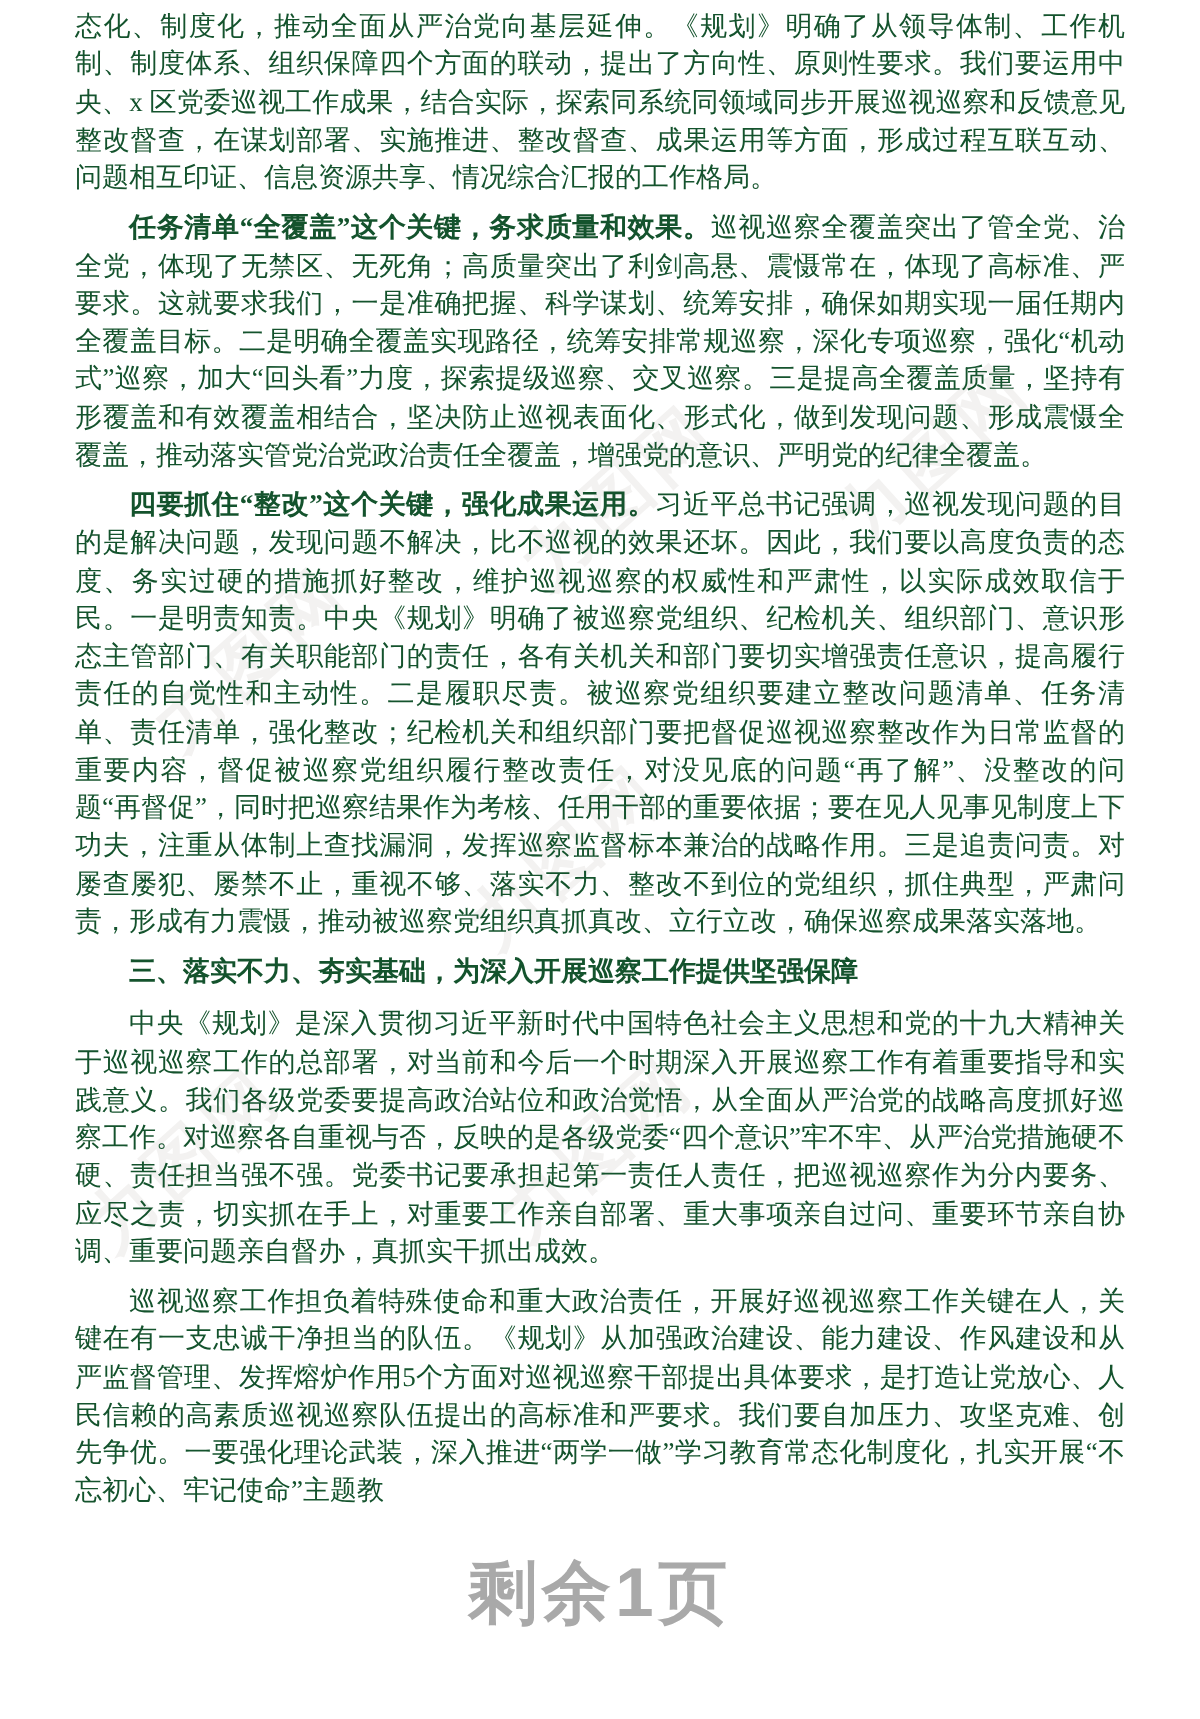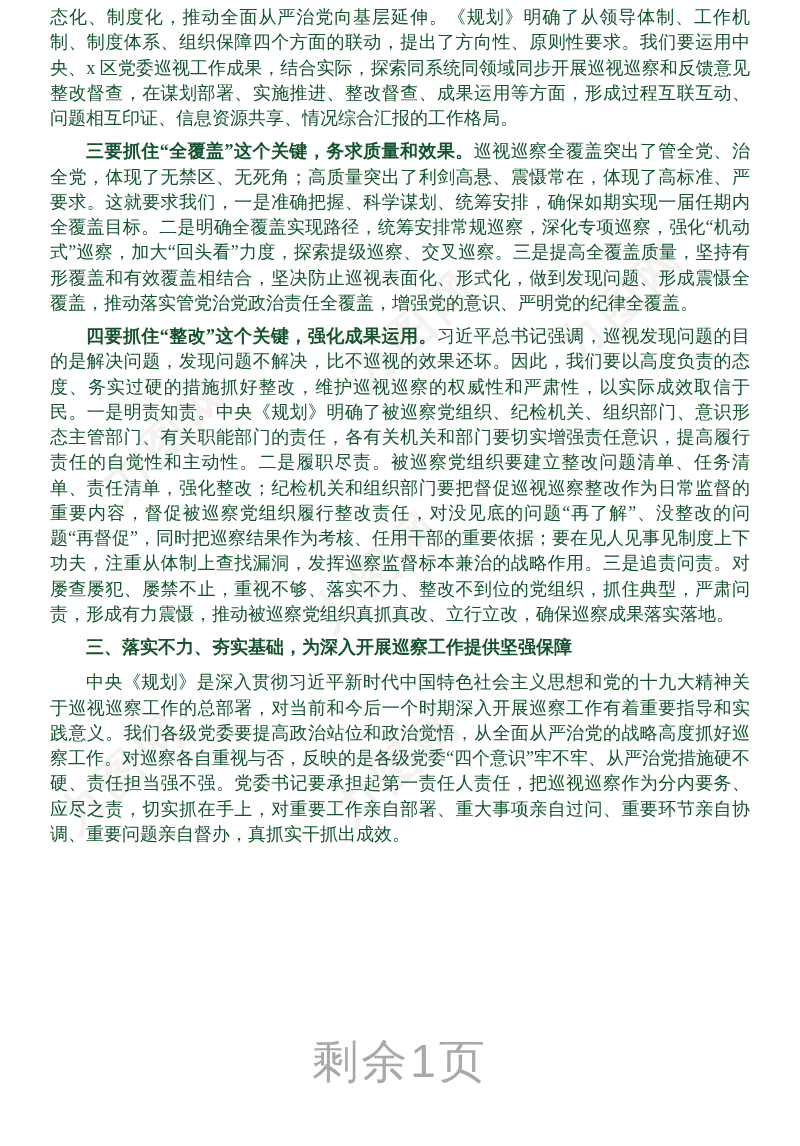--- a/index.html
+++ b/index.html
@@ -48,21 +48,21 @@
   .banner {
     position: absolute;
     top: 1034px;
     left: 0;
     width: 100%;
     display: flex;
     justify-content: center;
     gap: 58px;
     color: #a9a9a9;
     font-family: "Liberation Sans", sans-serif;
-    font-weight: normal;
+    font-weight: bold;
     font-size: 46px;
     letter-spacing: 3px;
     line-height: 1.2;
   }
 </style>
 </head>
 <body>
 
 <div class="page">
 
@@ -76,28 +76,29 @@
     </div>
 
   <div class="content">
 
     <div class="clip-line">
       <span class="clip-inner">态化、制度化，推动全面从严治党向基层延伸。《规划》明确了从领导体制、工作机制、制度体系、组织保障四个方面的联动，提出了方向性、原则性要求。我们要运用中央、x 区党委巡视工作成果，结合实际，探索同系统同领域同步开展巡视巡察和反馈意见整改督查，在谋划部署、实施推进、整改督查、成果运用等方面，形成过程互联互动、问题相互印证、信息资源共享、情况综合汇报的工作格局。</span>
     </div>
 
     <p><span>态化、制度化，推动全面从严治党向基层延伸。《规划》明确了从领导体制、工作机制、制度体系、组织保障四个方面的联动，提出了方向性、原则性要求。我们要运用中央、x 区党委巡视工作成果，结合实际，探索同系统同领域同步开展巡视巡察和反馈意见整改督查，在谋划部署、实施推进、整改督查、成果运用等方面，形成过程互联互动、问题相互印证、信息资源共享、情况综合汇报的工作格局。</span></p>
 
-    <p class="indent"><span class="lead">三要抓住“全覆盖”这个关键，务求质量和效果。</span><span>巡视巡察全覆盖突出了管全党、治全党，体现了无禁区、无死角；高质量突出了利剑高悬、震慑常在，体现了高标准、严要求。这就要求我们，一是准确把握、科学谋划、统筹安排，确保如期实现一届任期内全覆盖目标。二是明确全覆盖实现路径，统筹安排常规巡察，深化专项巡察，强化“机动式”巡察，加大“回头看”力度，探索提级巡察、交叉巡察。三是提高全覆盖质量，坚持有形覆盖和有效覆盖相结合，坚决防止巡视表面化、形式化，做到发现问题、形成震慑全覆盖，推动落实管党治党政治责任全覆盖，增强党的意识、严明党的纪律全覆盖。</span></p>
+    <p class="indent"><span class="lead">任务清单“全覆盖”这个关键，务求质量和效果。</span><span>巡视巡察全覆盖突出了管全党、治全党，体现了无禁区、无死角；高质量突出了利剑高悬、震慑常在，体现了高标准、严要求。这就要求我们，一是准确把握、科学谋划、统筹安排，确保如期实现一届任期内全覆盖目标。二是明确全覆盖实现路径，统筹安排常规巡察，深化专项巡察，强化“机动式”巡察，加大“回头看”力度，探索提级巡察、交叉巡察。三是提高全覆盖质量，坚持有形覆盖和有效覆盖相结合，坚决防止巡视表面化、形式化，做到发现问题、形成震慑全覆盖，推动落实管党治党政治责任全覆盖，增强党的意识、严明党的纪律全覆盖。</span></p>
 
     <p class="indent"><span class="lead">四要抓住“整改”这个关键，强化成果运用。</span><span>习近平总书记强调，巡视发现问题的目的是解决问题，发现问题不解决，比不巡视的效果还坏。因此，我们要以高度负责的态度、务实过硬的措施抓好整改，维护巡视巡察的权威性和严肃性，以实际成效取信于民。一是明责知责。中央《规划》明确了被巡察党组织、纪检机关、组织部门、意识形态主管部门、有关职能部门的责任，各有关机关和部门要切实增强责任意识，提高履行责任的自觉性和主动性。二是履职尽责。被巡察党组织要建立整改问题清单、任务清单、责任清单，强化整改；纪检机关和组织部门要把督促巡视巡察整改作为日常监督的重要内容，督促被巡察党组织履行整改责任，对没见底的问题“再了解”、没整改的问题“再督促”，同时把巡察结果作为考核、任用干部的重要依据；要在见人见事见制度上下功夫，注重从体制上查找漏洞，发挥巡察监督标本兼治的战略作用。三是追责问责。对屡查屡犯、屡禁不止，重视不够、落实不力、整改不到位的党组织，抓住典型，严肃问责，形成有力震慑，推动被巡察党组织真抓真改、立行立改，确保巡察成果落实落地。</span></p>
 
     <p class="heading">三、落实不力、夯实基础，为深入开展巡察工作提供坚强保障</p>
 
     <p class="indent"><span>中央《规划》是深入贯彻习近平新时代中国特色社会主义思想和党的十九大精神关于巡视巡察工作的总部署，对当前和今后一个时期深入开展巡察工作有着重要指导和实践意义。我们各级党委要提高政治站位和政治觉悟，从全面从严治党的战略高度抓好巡察工作。对巡察各自重视与否，反映的是各级党委“四个意识”牢不牢、从严治党措施硬不硬、责任担当强不强。党委书记要承担起第一责任人责任，把巡视巡察作为分内要务、应尽之责，切实抓在手上，对重要工作亲自部署、重大事项亲自过问、重要环节亲自协调、重要问题亲自督办，真抓实干抓出成效。</span></p>
 
+    <p class="indent"><span>巡视巡察工作担负着特殊使命和重大政治责任，开展好巡视巡察工作关键在人，关键在有一支忠诚干净担当的队伍。《规划》从加强政治建设、能力建设、作风建设和从严监督管理、发挥熔炉作用5个方面对巡视巡察干部提出具体要求，是打造让党放心、人民信赖的高素质巡视巡察队伍提出的高标准和严要求。我们要自加压力、攻坚克难、创先争优。一要强化理论武装，深入推进“两学一做”学习教育常态化制度化，扎实开展“不忘初心、牢记使命”主题教</span></p>
 
   </div>
 
   <div class="banner" style="color: rgb(169, 169, 169);">
     <span>剩余1页</span>
   </div>
 
 </div>
 
 </body></html>

